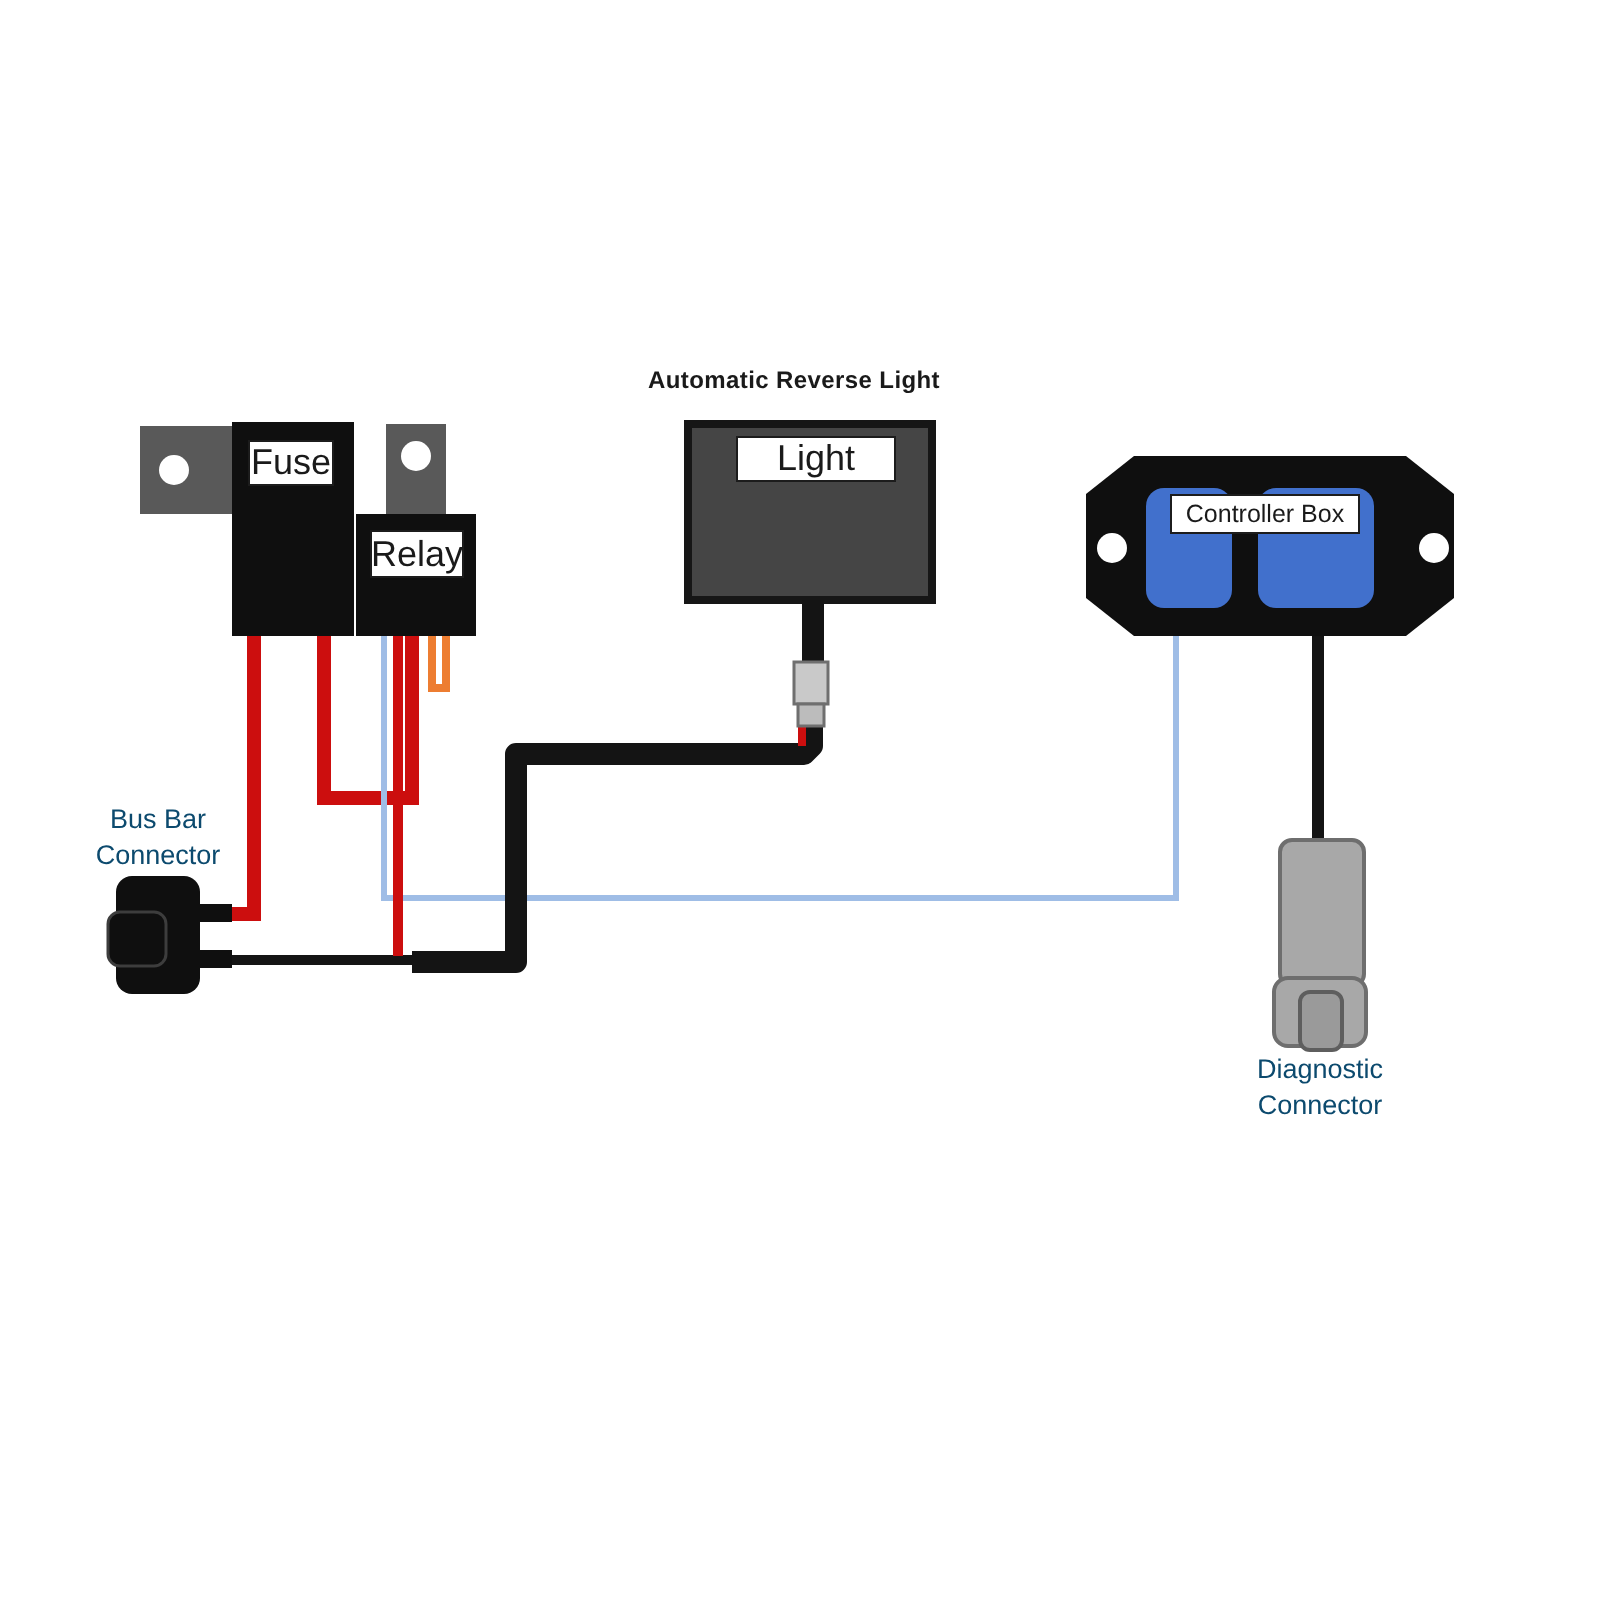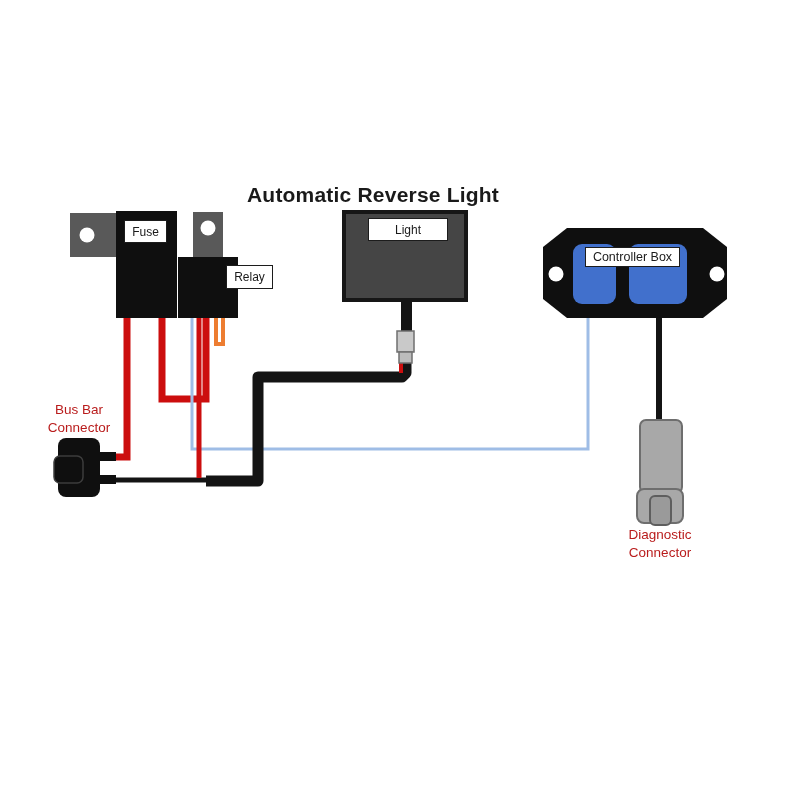--- a/index.html
+++ b/index.html
@@ -1,29 +1,29 @@
 <!DOCTYPE html>
 <html><head>
 <meta charset="utf-8">
 <style>
   html,body{margin:0;padding:0;background:#ffffff;}
   body{font-family:"Liberation Sans", sans-serif;}
   .stage{position:relative;width:800px;height:800px;background:#ffffff;overflow:hidden;}
   .stage svg{position:absolute;left:0;top:0;}
   .title{
-    position:absolute;left:247px;top:183px;width:300px;
-    font-size:21px;font-weight:700;color:#1a1a1a;letter-spacing:0.2px;
+    position:absolute;left:247px;top:183px;width:300px;text-align:center;
+    font-size:12px;font-weight:700;color:#1a1a1a;letter-spacing:0.2px;
   }
   .comp-label{
     position:absolute;background:#ffffff;border:1.5px solid #1c1c1c;
     display:flex;align-items:center;justify-content:center;
-    font-size:12px;color:#1a1a1a;box-sizing:border-box;
+    font-size:18px;color:#1a1a1a;box-sizing:border-box;
   }
   .outside-label{
-    position:absolute;text-align:center;color:#b91c1c;
+    position:absolute;text-align:center;color:#0c4a6e;
     font-size:13.5px;line-height:18px;
   }
   .ctrl-label{font-size:12.5px;margin-top:16px;}
 </style>
 </head>
 <body>
 
 <div class="stage">
 
   <svg width="800" height="800" viewBox="0 0 800 800">
@@ -72,21 +72,21 @@
 
     <rect x="640" y="420" width="42" height="73" rx="6" stroke="#6e6e6e" stroke-width="2" fill="#a8a8a8"></rect>
     <rect x="637" y="489" width="46" height="34" rx="7" stroke="#6e6e6e" stroke-width="2" fill="#a8a8a8"></rect>
     <rect x="650" y="496" width="21" height="29" rx="5" stroke="#5e5e5e" stroke-width="2" fill="#9a9a9a"></rect>
   </svg>
 
   <div class="title">Automatic Reverse Light</div>
 
   <div class="comp-label" style="left:124px;top:220px;width:43px;height:23px;">Fuse</div>
 
-  <div class="comp-label" style="left:185px;top:265px;width:47px;height:24px;margin-left:41px;">Relay</div>
+  <div class="comp-label" style="left:185px;top:265px;width:47px;height:24px;">Relay</div>
 
   <div class="comp-label" style="left:368px;top:218px;width:80px;height:23px;">Light</div>
 
   <div class="comp-label ctrl-label" style="left:585px;top:231px;width:95px;height:20px;">Controller Box</div>
 
   <div class="outside-label" style="left:29px;top:401px;width:100px;">
     <div>Bus Bar</div>
     <div>Connector</div>
   </div>
 

